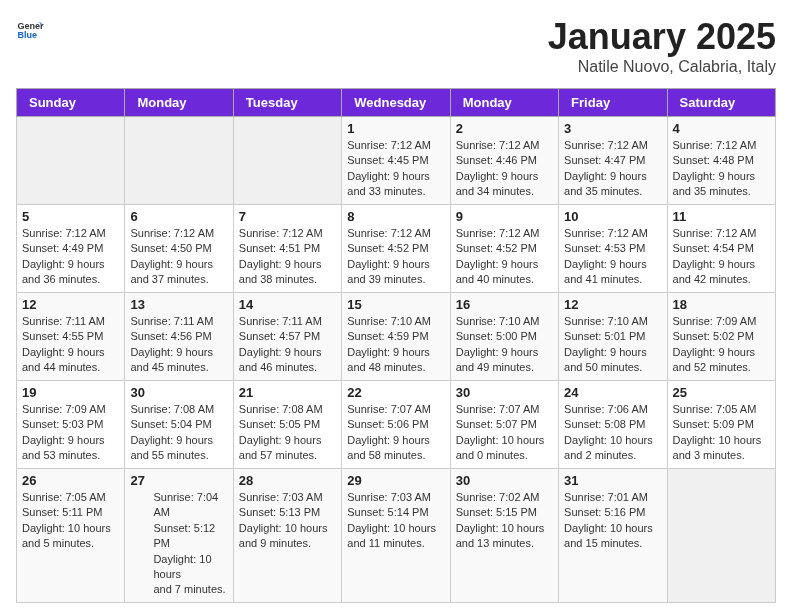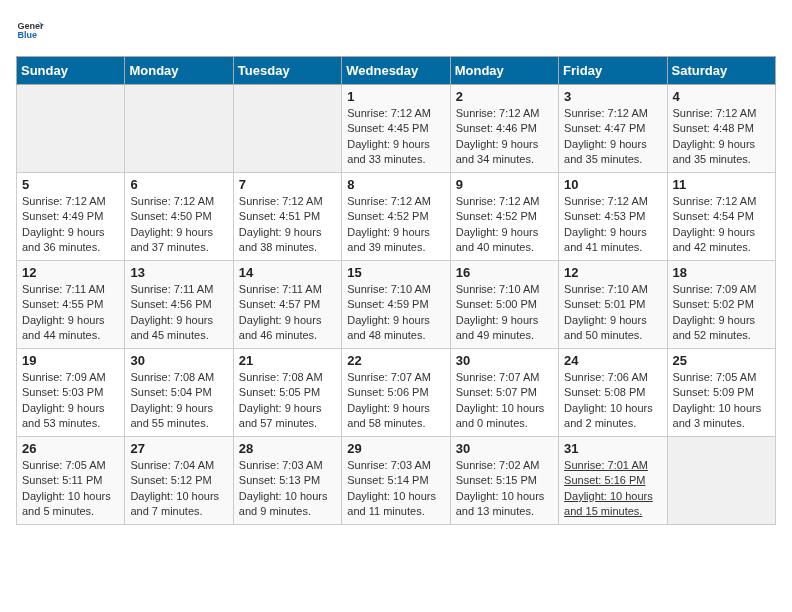--- a/index.html
+++ b/index.html
@@ -36,23 +36,23 @@
     .subtitle {
       font-size: 16px;
       color: #444;
     }
     table {
       width: 100%;
       border-collapse: collapse;
       table-layout: fixed;
     }
     thead tr th {
-      background-color: #0369a1;
+      background-color: #6d28d9;
       color: #fff;
-      padding: 6px 4px;
+      padding: 6px 12px;
       font-size: 13px;
       text-align: left;
       border: 1px solid #aaa;
     }
     tbody tr td {
       border: 1px solid #ccc;
       vertical-align: top;
       padding: 4px 5px;
       font-size: 11px;
       color: #333;
@@ -84,20 +84,24 @@
 
 <div class="header-area">
   <div class="logo">
     <svg class="logo-icon" viewBox="0 0 40 40" xmlns="http://www.w3.org/2000/svg">
       <text x="2" y="18" font-size="13" font-weight="bold" fill="#333">General</text>
       <text x="2" y="32" font-size="13" font-weight="bold" fill="#1565c0">Blue</text>
       <polygon points="32,8 40,16 36,10" fill="#1565c0"></polygon>
       <polygon points="36,6 42,12 38,8" fill="#4fc3f7"></polygon>
     </svg>
   </div>
+  <div class="title-area">
+    <div class="month-title">January 2025</div>
+    <div class="subtitle">Natile Nuovo, Calabria, Italy</div>
+  </div>
 </div>
 
 <table>
   <thead>
     <tr>
     <th>Sunday</th>
         <th>Monday</th>
         <th>Tuesday</th>
         <th>Wednesday</th>
         <th>Monday</th>
@@ -295,21 +299,21 @@
       <tr>
         <td>
           <span class="day-number">26</span>
           <div class="cell-info" style="white-space: pre-line;">Sunrise: 7:05 AM
 Sunset: 5:11 PM
 Daylight: 10 hours
 and 5 minutes.</div>
         </td>
         <td>
           <span class="day-number">27</span>
-          <div class="cell-info" style="white-space: pre-line;">Sunrise: 7:04 AM
+          <div class="cell-info" style="white-space: pre-line; margin-left: 23px;">Sunrise: 7:04 AM
 Sunset: 5:12 PM
 Daylight: 10 hours
 and 7 minutes.</div>
         </td>
         <td>
           <span class="day-number">28</span>
           <div class="cell-info" style="white-space: pre-line;">Sunrise: 7:03 AM
 Sunset: 5:13 PM
 Daylight: 10 hours
 and 9 minutes.</div>
@@ -323,21 +327,21 @@
         </td>
         <td>
           <span class="day-number">30</span>
           <div class="cell-info" style="white-space: pre-line;">Sunrise: 7:02 AM
 Sunset: 5:15 PM
 Daylight: 10 hours
 and 13 minutes.</div>
         </td>
         <td>
           <span class="day-number">31</span>
-          <div class="cell-info" style="white-space: pre-line; text-decoration: underline;">Sunrise: 7:01 AM
+          <div class="cell-info" style="white-space: pre-line;">Sunrise: 7:01 AM
 Sunset: 5:16 PM
 Daylight: 10 hours
 and 15 minutes.</div>
         </td>
         <td class="empty-cell"></td>
       </tr>
     </tbody>
 </table>
 
 </body></html>

